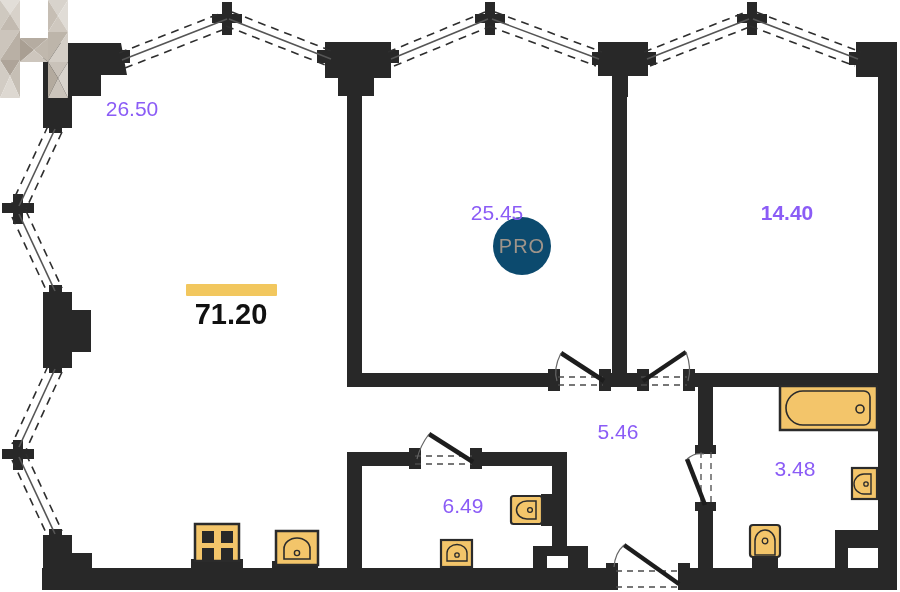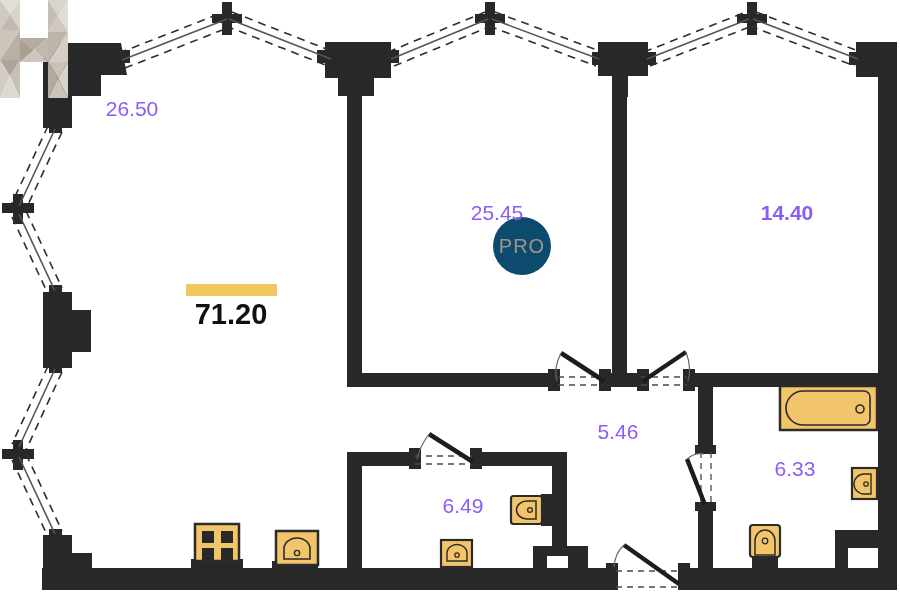--- a/index.html
+++ b/index.html
@@ -250,15 +250,15 @@
   <div class="total-label">
     <div class="total-bar"></div>
     <div class="total-value">71.20</div>
   </div>
 
   <div class="room-label" style="left:97px;top:97px;width:70px;">26.50</div>
   <div class="room-label" style="left:462px;top:201px;width:70px;z-index:6;">25.45</div>
   <div class="room-label" style="left:752px;top:201px;width:70px;font-weight:bold;">14.40</div>
   <div class="room-label" style="left:588px;top:420px;width:60px;">5.46</div>
   <div class="room-label" style="left:433px;top:494px;width:60px;">6.49</div>
-  <div class="room-label" style="left:765px;top:457px;width:60px;">6.33</div>
+  <div class="room-label" style="left:765px;top:457px;width:60px;">3.48</div>
 
 </div>
 
 </body></html>

